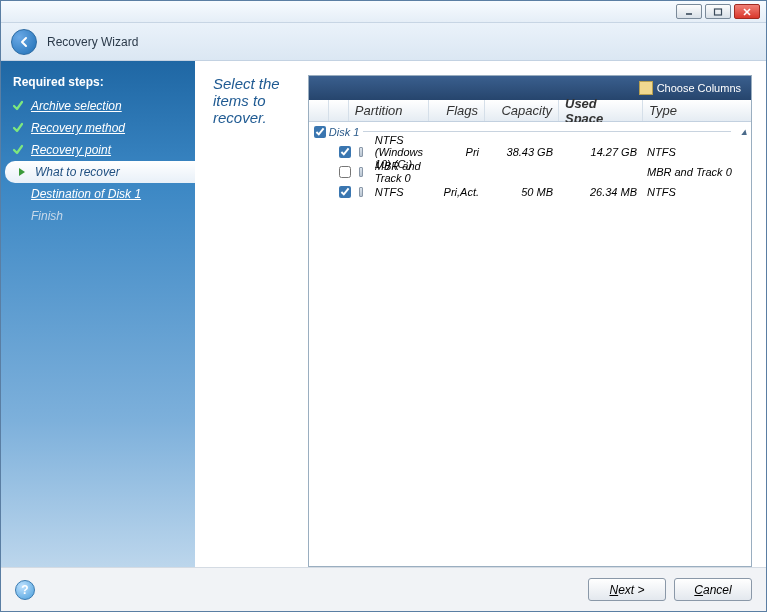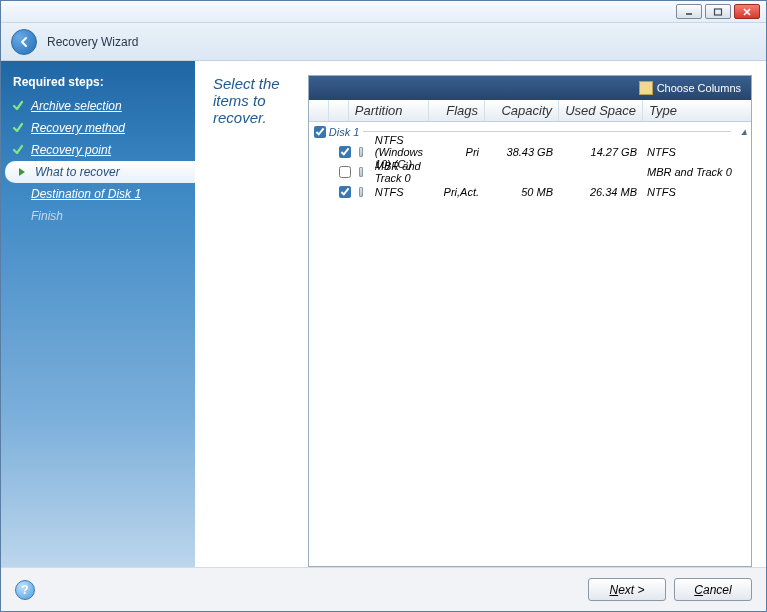--- a/index.html
+++ b/index.html
@@ -113,21 +113,21 @@
     display: flex; align-items: center;
     font-size: 13px; font-style: italic; color: #333;
   }
   .col { padding: 0 6px; border-right: 1px solid #d5dfe9; height: 100%; display:flex; align-items:center; }
   .col:last-child { border-right: none; }
   .col-check { width: 20px; }
   .col-icon { width: 20px; }
   .col-part { flex: 1; }
   .col-flags { width: 56px; justify-content:flex-end;}
   .col-cap { width: 74px; justify-content: flex-end; }
-  .col-used { width: 84px; justify-content: flex-end; }
+  .col-used { width: 84px; justify-content: flex-end; font-weight: bold; }
   .col-type { width: 108px; }
 
   .list-body { flex: 1; overflow: hidden; position: relative; font-size: 11px; font-style: italic; }
   .group-row {
     display: flex; align-items: center; height: 20px;
     background: #fff; color: #2a5a8a;
     border-bottom: 1px dotted transparent;
     padding-left: 2px;
   }
   .group-row .gr-line { flex:1; border-top: 1px solid #c8d3df; margin: 0 6px 0 4px; }

